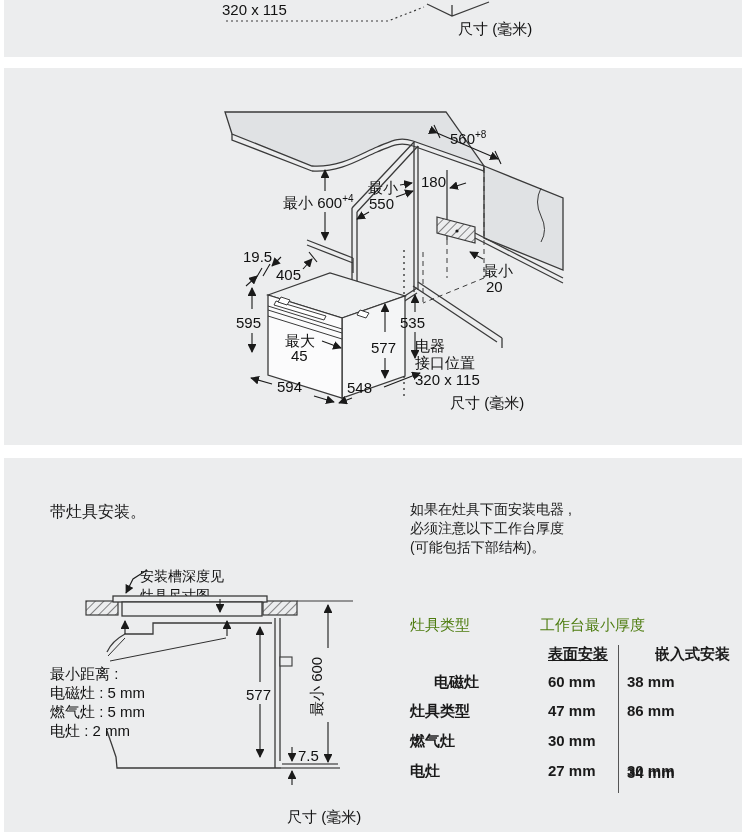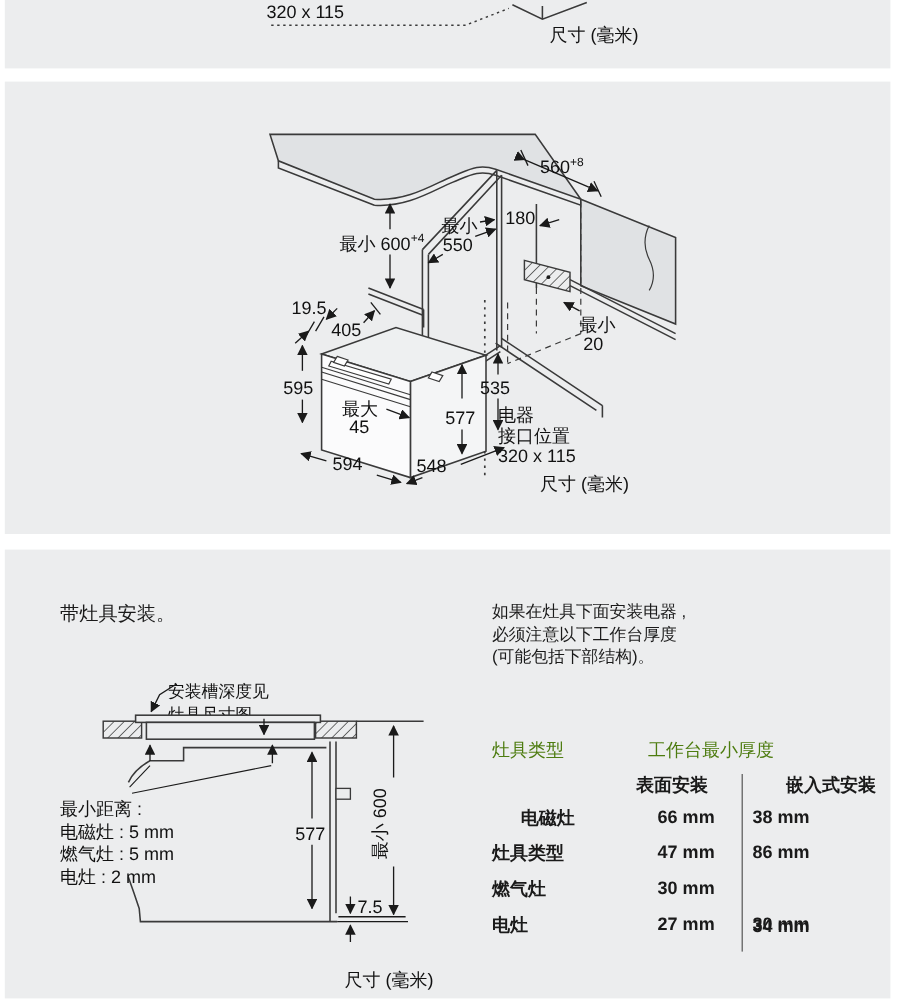--- a/index.html
+++ b/index.html
@@ -218,26 +218,26 @@
         <path d="M292,785 L292,771" marker-end="url(#ah)"></path>
       </g>
       <text x="298" y="761" class="dimtxt">7.5</text>
 
       <text x="287" y="822" class="dimtxt">尺寸 (毫米)</text>
     </svg>
 
     <div id="hobtable" class="abs">
       <span class="cell hdr" style="left:4px;top:0;">灶具类型</span>
       <span class="cell hdr" style="left:134px;top:0;">工作台最小厚度</span>
-      <span class="cell b" style="left:124px;top:29px;">表面安装</span>
+      <span class="cell b" style="left:142px;top:29px;text-decoration:underline;">表面安装</span>
       <span class="cell b" style="left:221px;top:29px;margin-left:28px;">嵌入式安装</span>
       <div id="tbl-divider"></div>
 
       <span class="cell b" style="left:4px;top:57px;margin-left:24px;">电磁灶</span>
-      <span class="cell b" style="left:142px;top:57px;">66 mm</span>
+      <span class="cell b" style="left:142px;top:57px;">60 mm</span>
       <span class="cell b" style="left:221px;top:57px;">38 mm</span>
 
       <span class="cell b" style="left:4px;top:86px;">灶具类型</span>
       <span class="cell b" style="left:142px;top:86px;">47 mm</span>
       <span class="cell b" style="left:221px;top:86px;">86 mm</span>
 
       <span class="cell b" style="left:4px;top:116px;">燃气灶</span>
       <span class="cell b" style="left:142px;top:116px;">30 mm</span>
       <span class="cell b" style="left:221px;top:116px;margin-top:32px;">34 mm</span>
 

